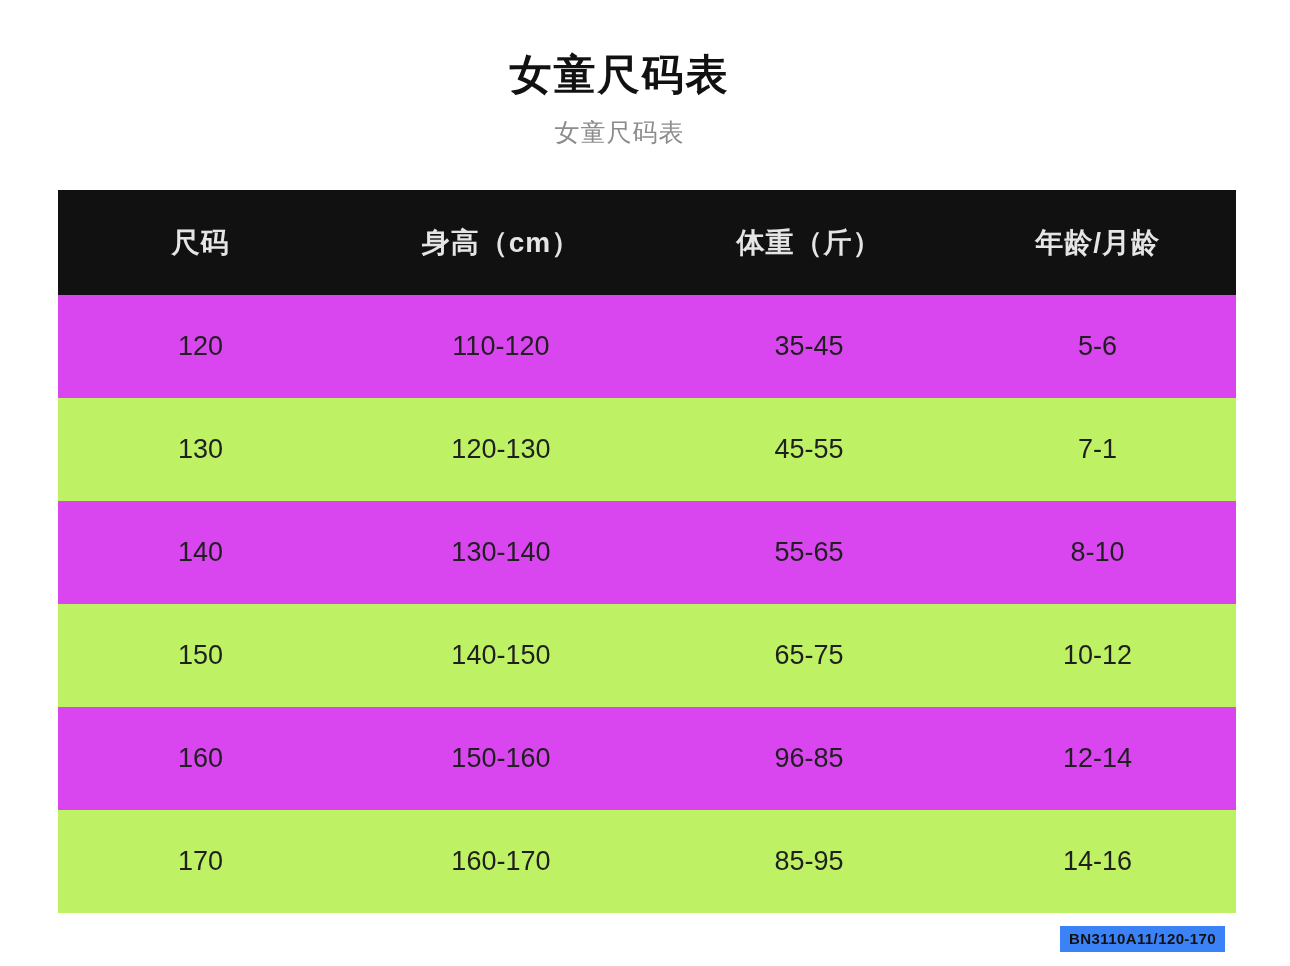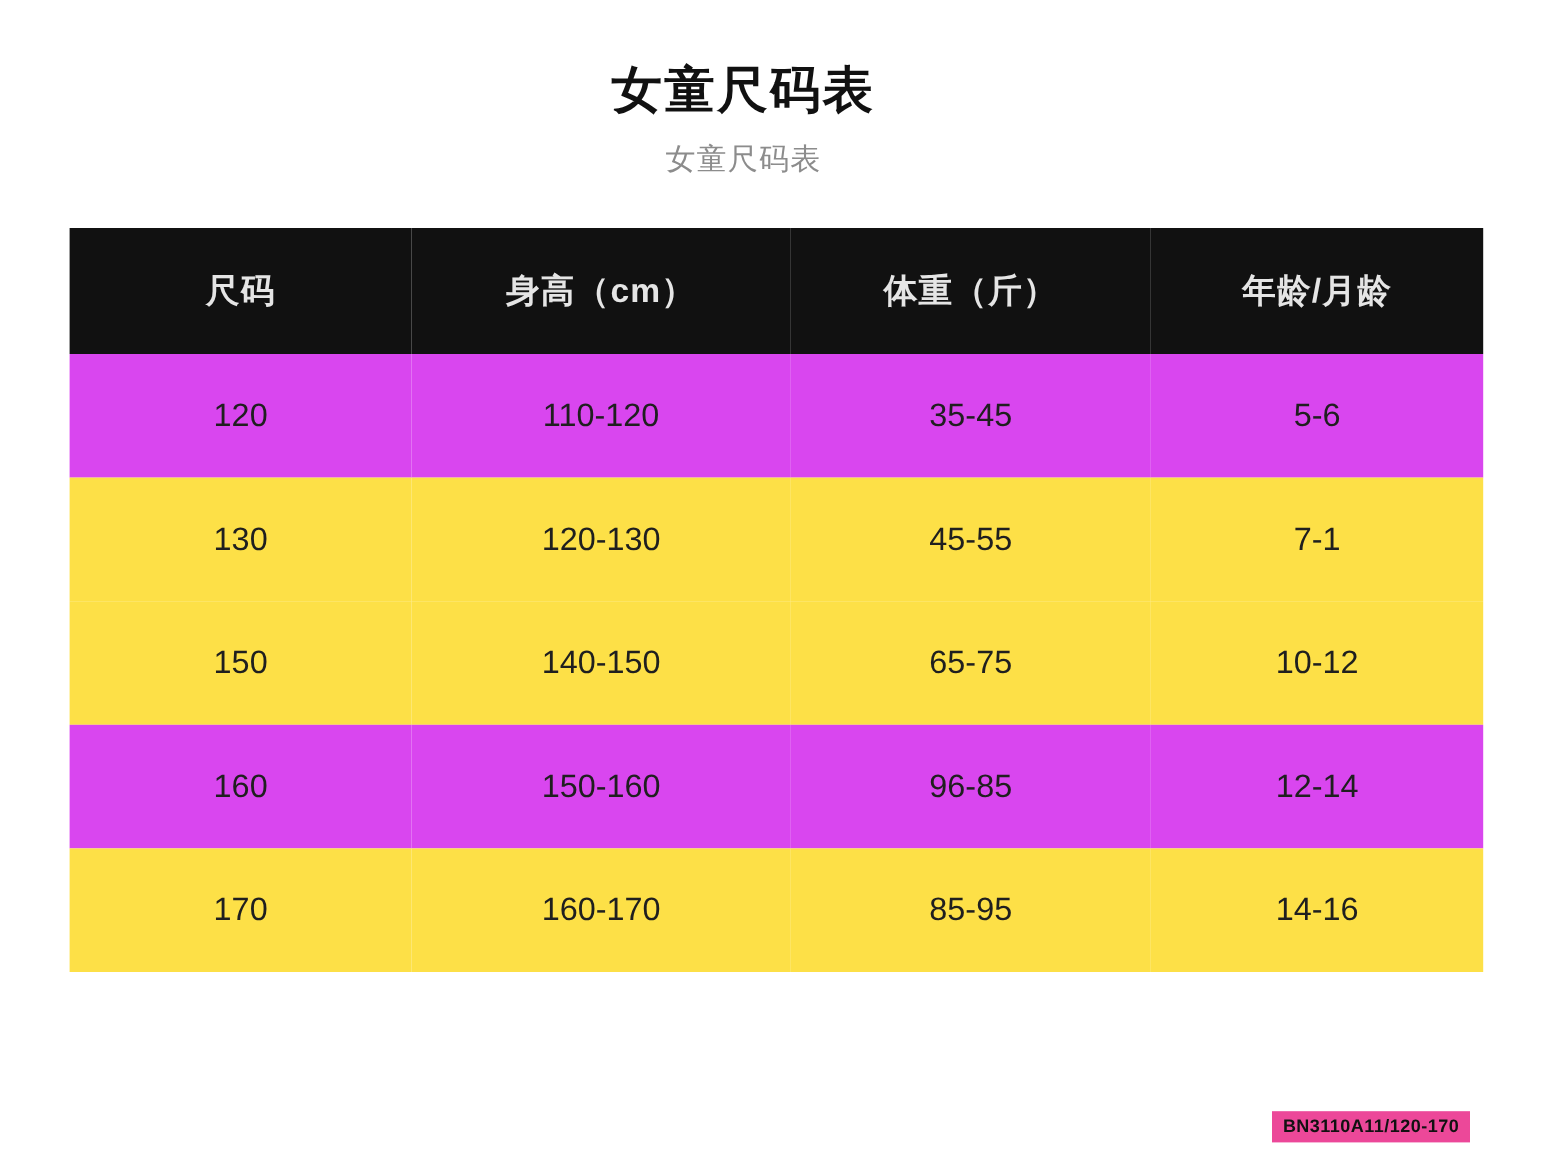--- a/index.html
+++ b/index.html
@@ -64,35 +64,35 @@
   table.size-table tbody td {
     height: 103px;
     font-size: 27px;
     color: #1f1f1f;
     text-align: center;
     vertical-align: middle;
     padding: 0;
     font-weight: 400;
   }
   table.size-table tbody tr.alt td {
-    background: #fde047;
+    background: #bef264;
   }
   table.size-table tbody tr.plain td {
     background: #d946ef;
   }
   .col-size   { width: 24.2%; }
   .col-height { width: 26.8%; }
   .col-weight { width: 25.5%; }
   .col-age    { width: 23.5%; }
 
   .code-badge {
     position: absolute;
     right: 14px;
     bottom: 14px;
-    background: #ec4899;
+    background: #3b82f6;
     color: #111111;
     font-size: 15px;
     font-weight: bold;
     padding: 4px 9px 5px 9px;
     letter-spacing: 0.4px;
     font-family: "Liberation Sans", "DejaVu Sans", sans-serif;
   }
 </style>
 </head>
 <body>
@@ -124,20 +124,26 @@
           <td>110-120</td>
           <td>35-45</td>
           <td>5-6</td>
         </tr>
         <tr class="alt">
           <td>130</td>
           <td>120-130</td>
           <td>45-55</td>
           <td>7-1</td>
         </tr>
+        <tr class="plain">
+          <td>140</td>
+          <td>130-140</td>
+          <td>55-65</td>
+          <td>8-10</td>
+        </tr>
         <tr class="alt">
           <td>150</td>
           <td>140-150</td>
           <td>65-75</td>
           <td>10-12</td>
         </tr>
         <tr class="plain">
           <td>160</td>
           <td>150-160</td>
           <td>96-85</td>

